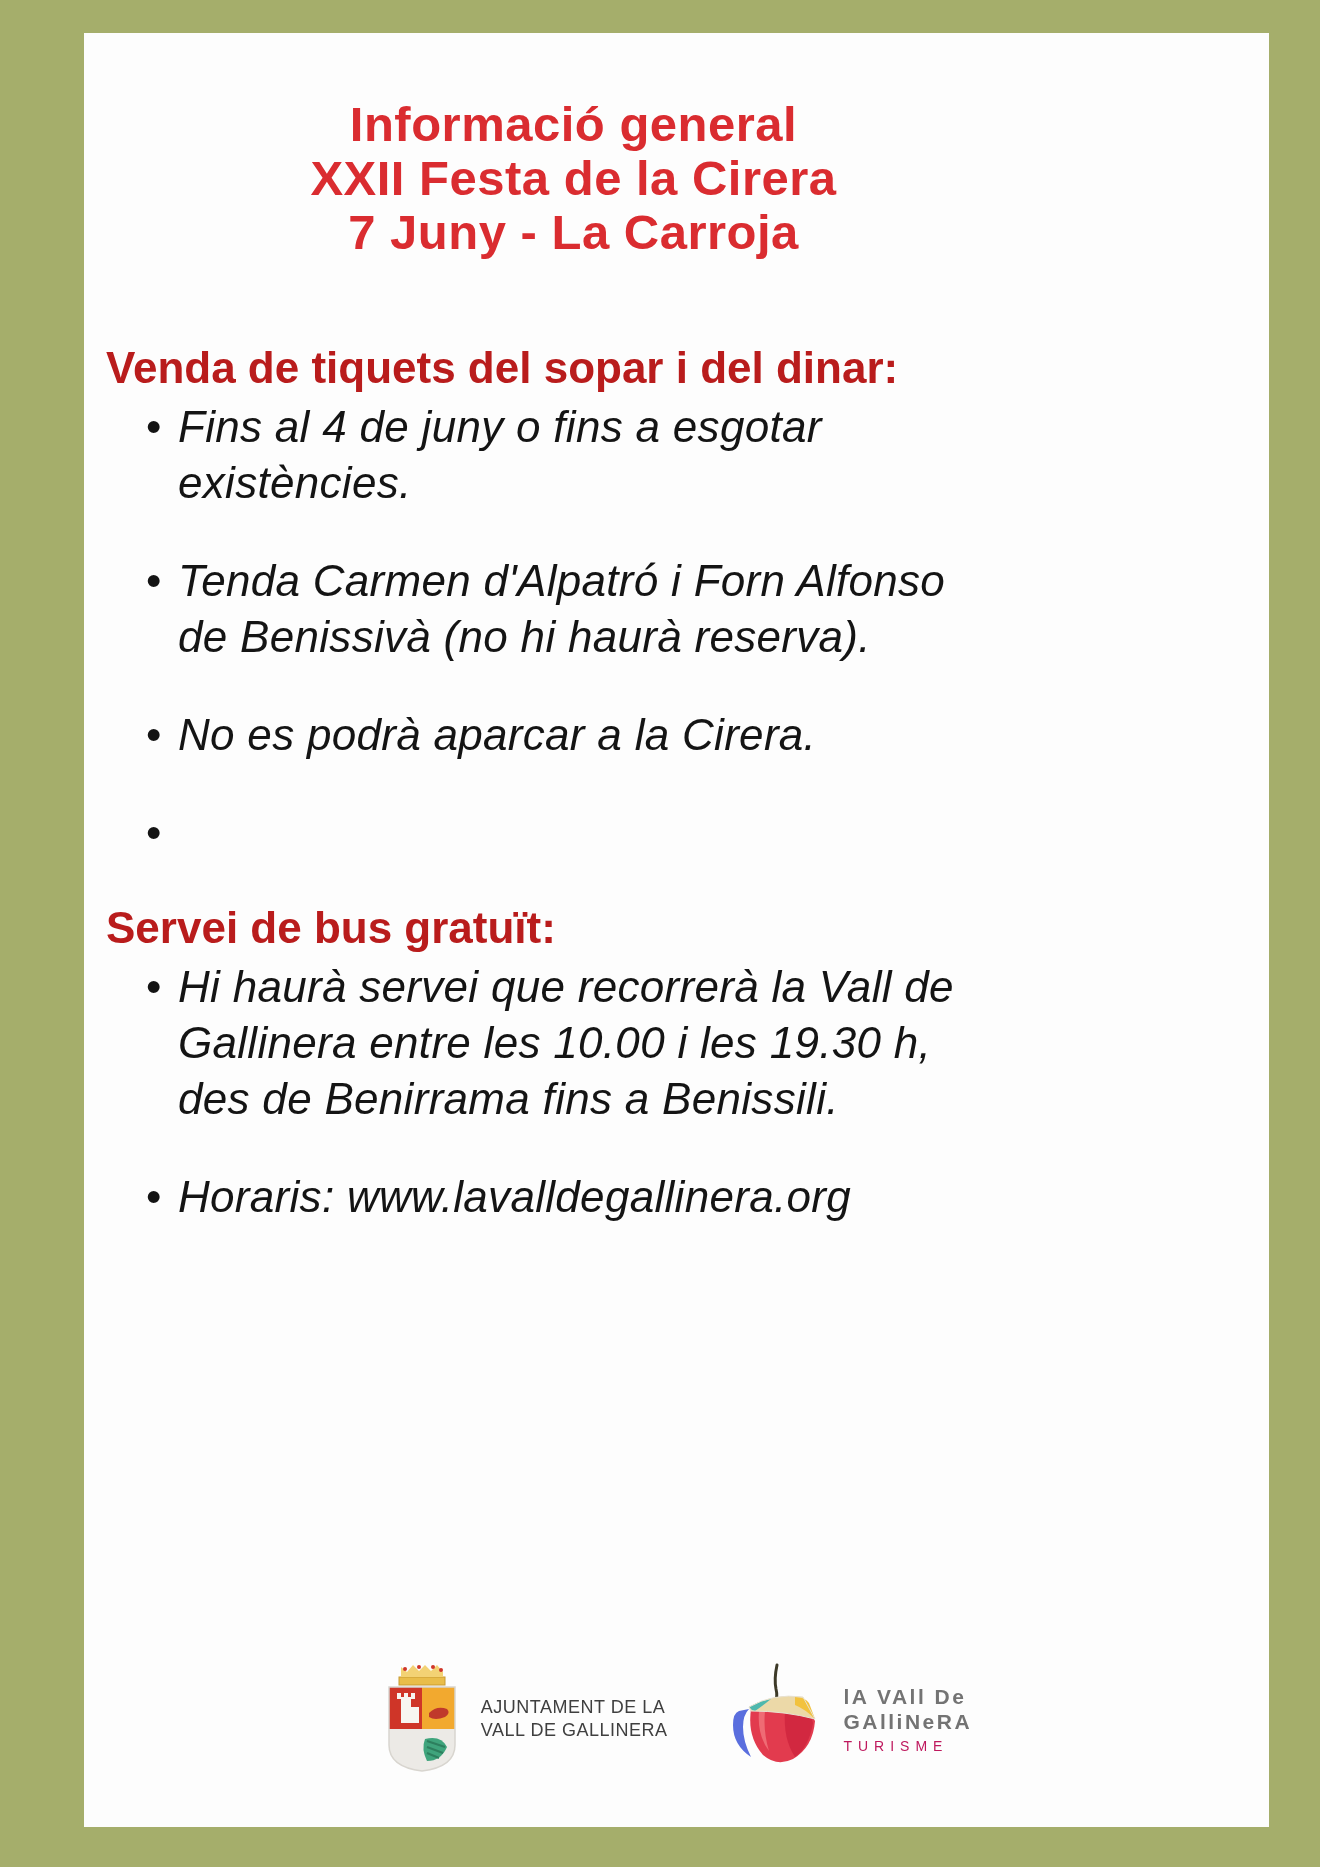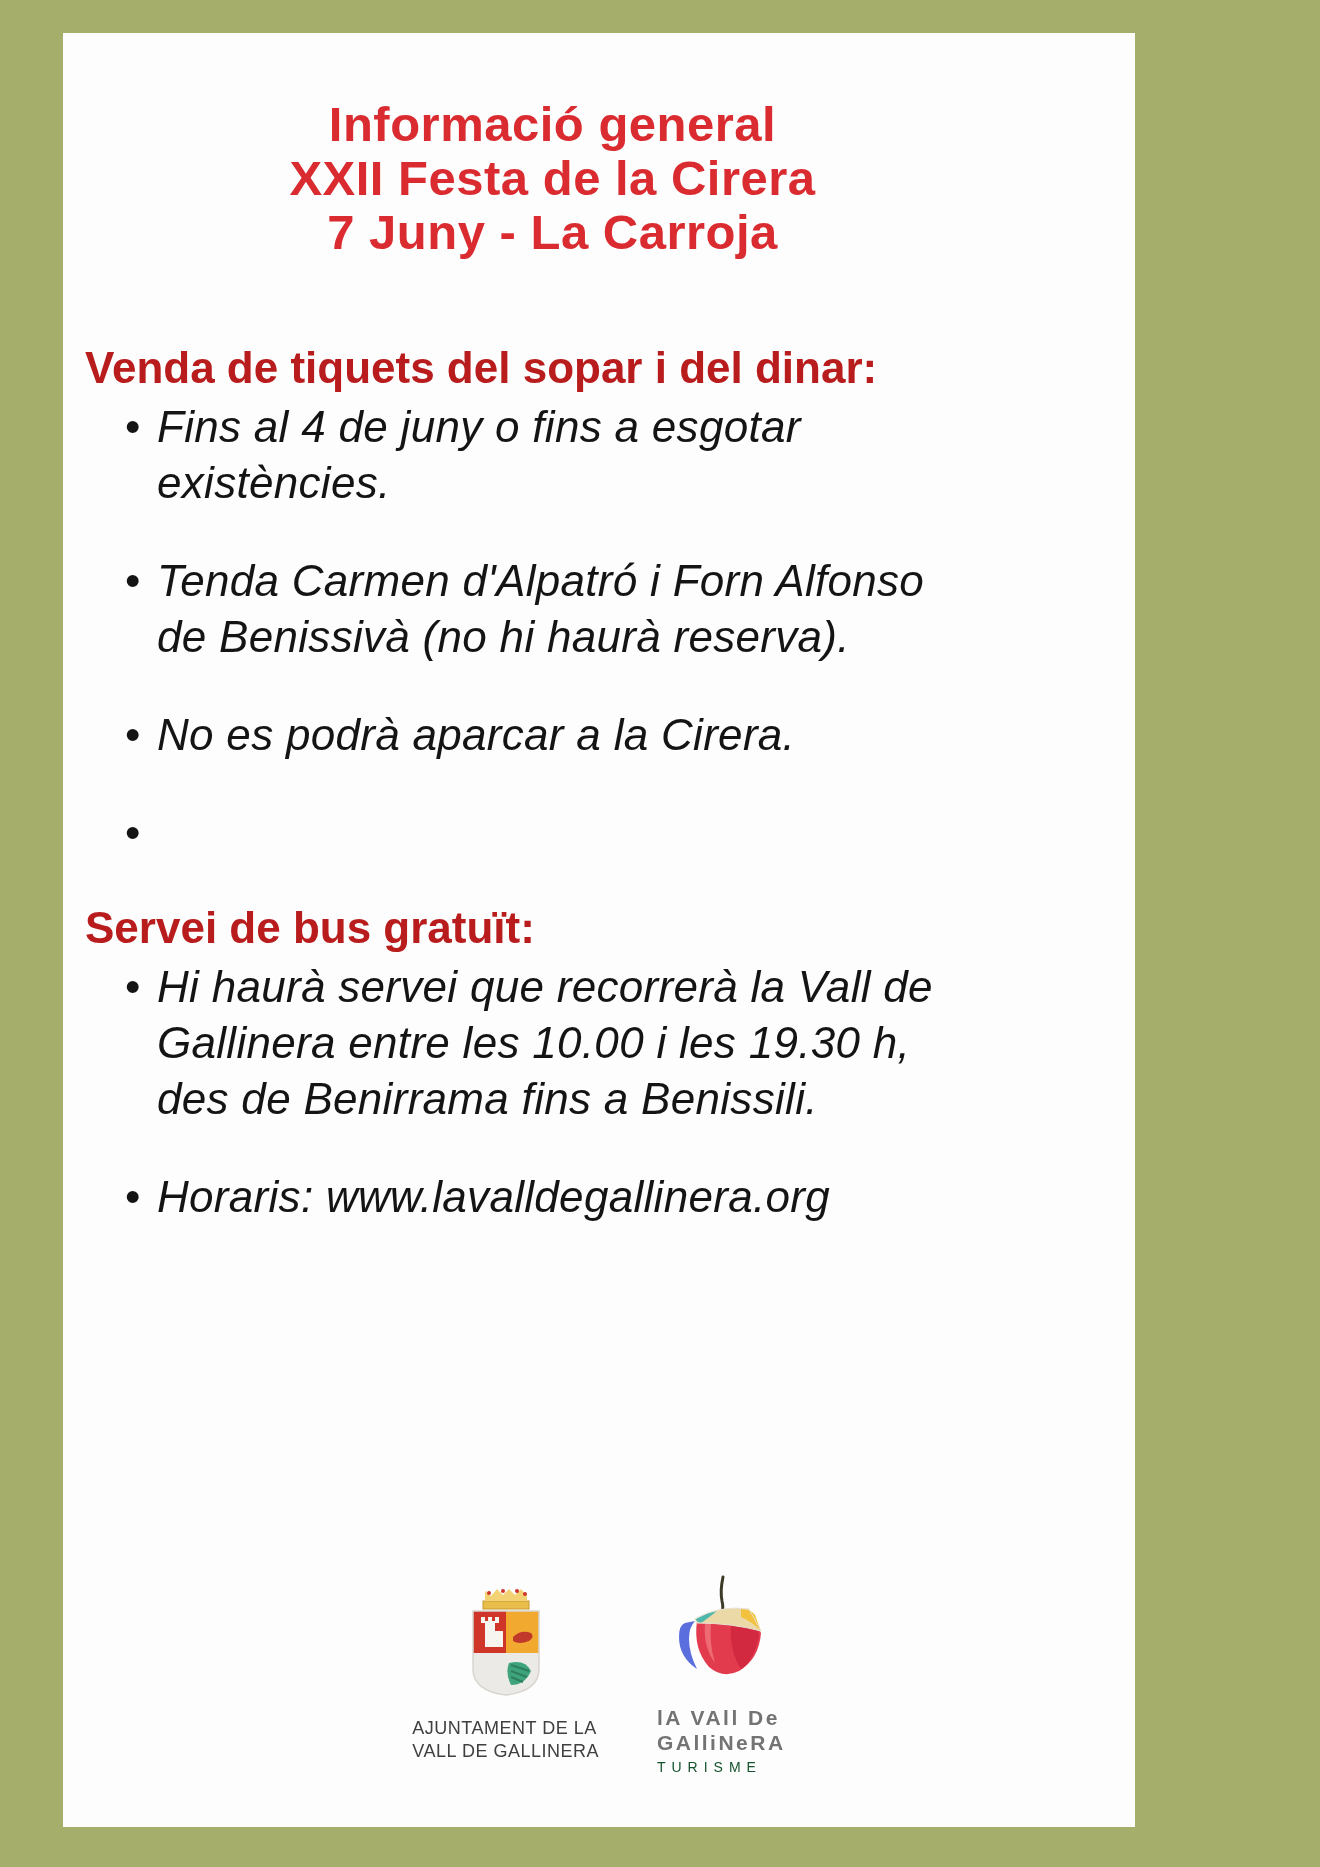--- a/index.html
+++ b/index.html
@@ -5,22 +5,22 @@
   html,body{margin:0;padding:0;}
   body{
     width:1320px;height:1867px;
     background:#a5ae6b;
     font-family:"Liberation Sans", sans-serif;
     position:relative;
     overflow:hidden;
   }
   .page{
     position:absolute;
-    left:63px;top:33px;
-    width:1072px;height:1794px;
+    left:84px;top:33px;
+    width:1185px;height:1794px;
     background:#fdfdfd;
     box-sizing:border-box;
     padding:64px 0 0 22px;
   }
   .content{
     width:935px;
   }
   .title{
     text-align:center;
     color:#da2c30;
@@ -65,39 +65,38 @@
     bottom:52px;
     display:flex;
     justify-content:center;
     align-items:center;
     gap:58px;
   }
   .logo-group{
     display:flex;
     align-items:center;
     gap:18px;
-    flex-direction:column;
   }
   .aj-label{
     color:#3f3f3f;
     font-size:18px;
     line-height:23px;
     letter-spacing:0.5px;
     white-space:pre-line;
   }
   .tur-label .wordmark{
     color:#737373;
     font-weight:bold;
     font-size:21px;
     line-height:25px;
     letter-spacing:2.5px;
     white-space:pre-line;
   }
   .tur-label .turisme{
-    color:#14532d;
+    color:#be185d;
     font-size:14px;
     letter-spacing:6px;
     margin-top:4px;
   }
   .logo-svg{display:block;}
 </style>
 </head>
 <body>
 
 <div class="page">

